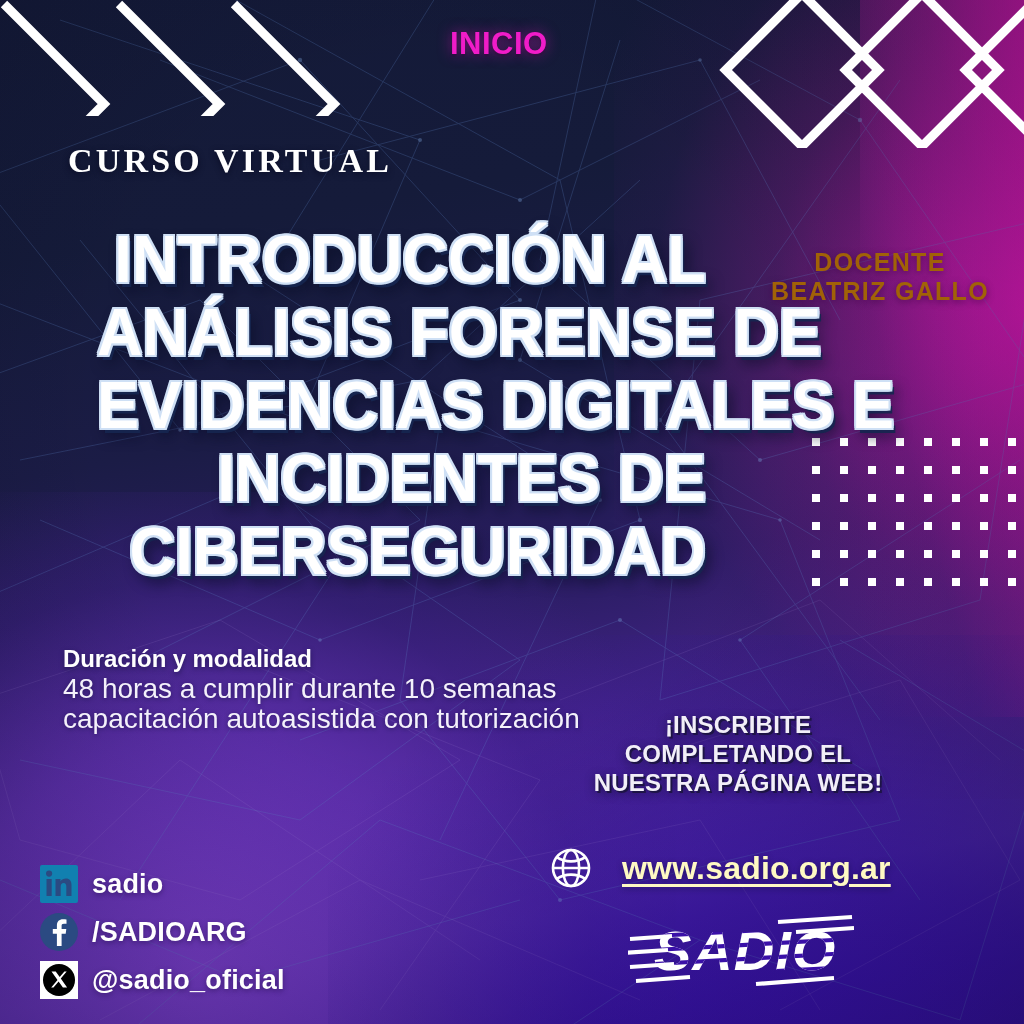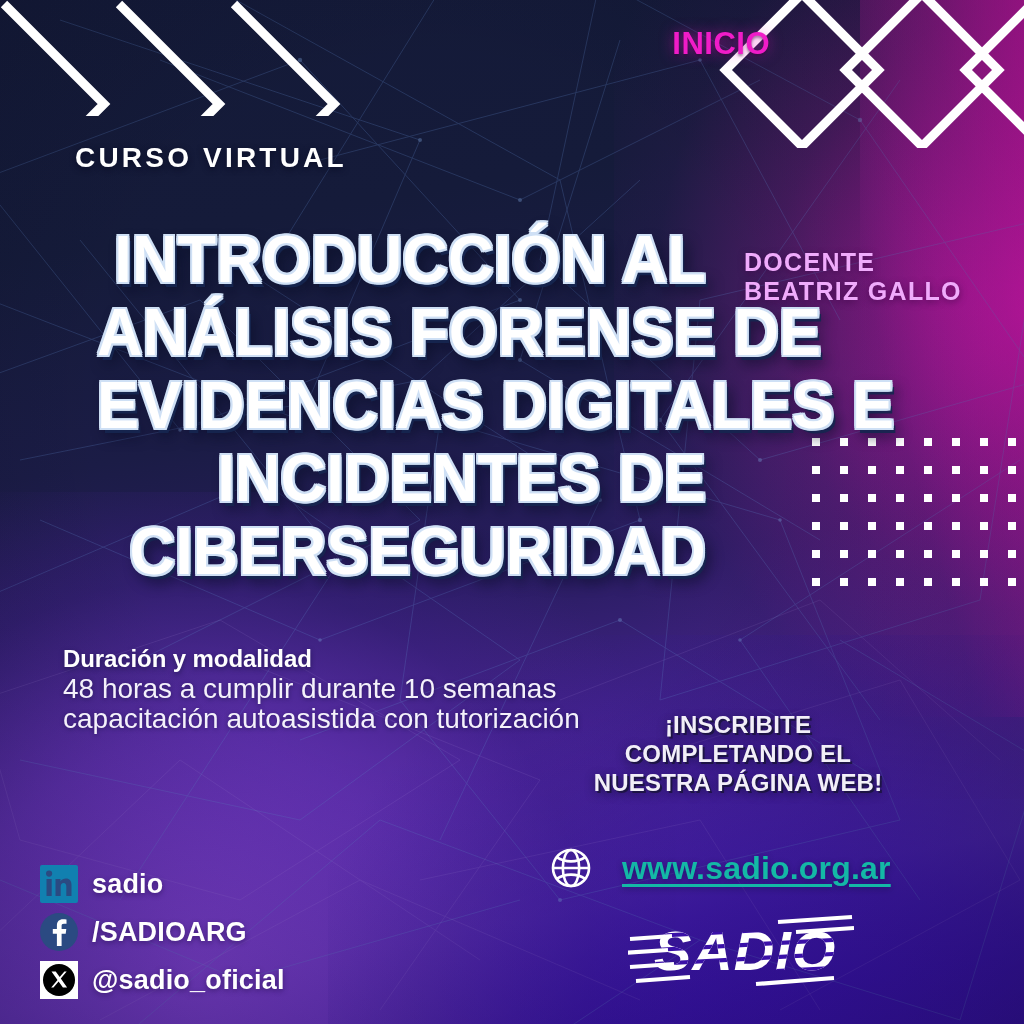--- a/index.html
+++ b/index.html
@@ -70,33 +70,34 @@
   .bg-net-2{position:absolute;inset:0;opacity:.30;}
 
   
   .chevrons{position:absolute;left:-6px;top:-34px;}
   .diamonds{position:absolute;right:-6px;top:-42px;}
   .dotgrid{position:absolute;right:4px;top:432px;}
 
   
   .inicio{
     position:absolute;left:450px;top:28px;width:320px;
-    text-align:right;
+    text-align:left;
     font-weight:bold;font-size:31px;line-height:1.04;
     letter-spacing:.5px;
     color:#f01cc8;
     text-shadow:0 0 14px rgba(240,28,200,.55), 0 2px 3px rgba(30,0,40,.5);
   }
   .inicio .l2{letter-spacing:0px;}
 
   .curso{
-    position:absolute;left:75px;top:142px;
-    font-weight:bold;font-size:28px;letter-spacing:3.2px;
+    position:absolute;left:68px;top:142px;
+    font-weight:bold;font-size:34px;letter-spacing:3.2px;
     color:#ffffff;
     text-shadow:0 2px 6px rgba(8,10,34,.85);
+    font-family:Liberation Serif, serif;
   }
 
   .title{
     position:absolute;left:58px;top:222px;width:648px;
     text-align:right;
     font-family:"Liberation Sans Narrow","Liberation Sans", sans-serif;
     font-weight:bold;
     font-size:67px;line-height:73px;
     letter-spacing:.2px;
     color:#ffffff;
@@ -106,24 +107,24 @@
       0 -2px 0 #cfe0f5,  0 2px 0 #cfe0f5,
       -2px -2px 0 #cfe0f5, 2px -2px 0 #cfe0f5,
       -2px 2px 0 #cfe0f5, 2px 2px 0 #cfe0f5,
       4px 5px 0 rgba(22,38,80,.92),
       6px 8px 14px rgba(8,12,36,.75);
   }
   .title div{white-space:nowrap;}
 
   .docente{
     position:absolute;left:744px;top:248px;width:272px;
-    text-align:left;
+    text-align:center;
     font-weight:bold;font-size:25px;line-height:1.14;
     letter-spacing:1.3px;
-    color:#f0abfc;
+    color:#a16207;
     text-shadow:0 2px 7px rgba(60,6,70,.7);
   }
 
   .duracion{
     position:absolute;left:63px;top:645px;width:520px;
     color:#ffffff;
   }
   .duracion .dur-head{
     font-weight:bold;font-size:24px;letter-spacing:-.1px;
     margin-bottom:1px;
@@ -152,21 +153,21 @@
   .slabel{
     font-weight:bold;font-size:27px;color:#ffffff;letter-spacing:.2px;
     text-shadow:0 2px 5px rgba(30,10,70,.5);
   }
 
   
   .webrow{position:absolute;left:548px;top:845px;display:flex;align-items:center;}
   .globe{width:46px;height:46px;margin-right:28px;}
   .weburl{
     font-weight:bold;font-size:32px;letter-spacing:.2px;
-    color:#14b8a6;
+    color:#fef9c3;
     text-decoration:underline;
     text-decoration-thickness:3px;
     text-underline-offset:5px;
     text-shadow:0 2px 6px rgba(10,8,50,.45);
   }
 
   .logo{position:absolute;left:628px;top:908px;}
 </style>
 </head>
 <body>

